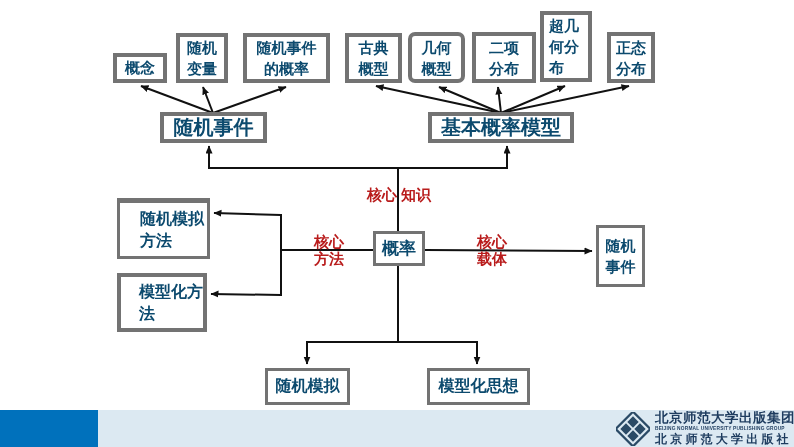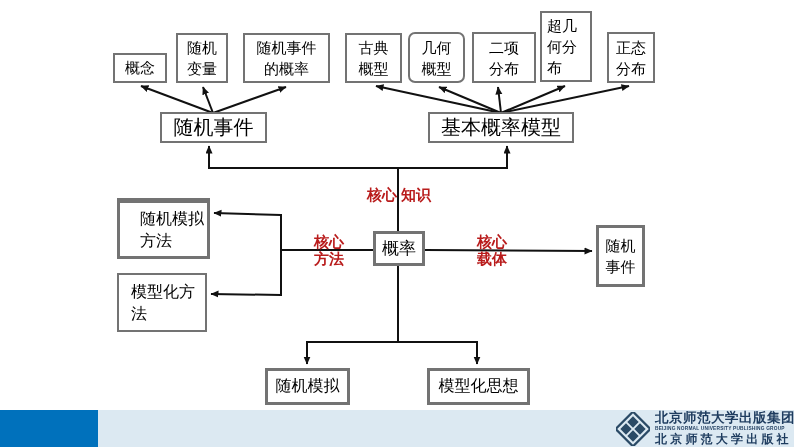--- a/index.html
+++ b/index.html
@@ -2,23 +2,23 @@
 <html><head>
 <meta charset="utf-8">
 <style>
   html,body{margin:0;padding:0;background:#ffffff;}
   .stage{
     position:relative;width:794px;height:447px;background:#ffffff;overflow:hidden;
     font-family:"Liberation Sans","DejaVu Sans",sans-serif;color:#111;
   }
   .wires{position:absolute;left:0;top:0;width:794px;height:447px;}
   .node{
-    position:absolute;box-sizing:border-box;background:#fff;border:2px solid #737373;
+    position:absolute;box-sizing:border-box;background:#fff;border:4px solid #737373;
     display:flex;align-items:center;justify-content:center;text-align:center;
-    font-weight:normal;white-space:pre-line;color:#000000;
+    font-weight:bold;white-space:pre-line;color:#0c4a6e;
   }
   .label{
     position:absolute;white-space:pre-line;text-align:center;font-weight:600;
     font-size:15px;line-height:17px;color:#b91c1c;
   }
   
   .n-gainian{left:113px;top:53px;width:54px;height:30px;font-size:15px;}
   .n-suijibianliang{left:176px;top:33px;width:52px;height:50px;font-size:15px;line-height:21px;}
   .n-sjsdgl{left:243px;top:33px;width:87px;height:50px;font-size:15px;line-height:21px;}
   .n-gudian{left:345px;top:33px;width:57px;height:50px;font-size:15px;line-height:21px;}
@@ -28,21 +28,21 @@
   .n-zhengtai{left:607px;top:32px;width:48px;height:51px;font-size:15px;line-height:21px;}
   
   .n-suijishijian2{left:160px;top:112px;width:107px;height:31px;font-size:20px;}
   .n-jibengailv{left:428px;top:112px;width:146px;height:31px;font-size:20px;}
   
   .n-gailv{left:373px;top:231px;width:52px;height:35px;font-size:17px;border-width:3px;}
   
   .n-suijimoni{left:117px;top:198px;width:93px;height:61px;font-size:16px;line-height:22px;
     border-width:3px;border-top-width:5px;justify-content:flex-start;text-align:left;padding-left:20px;}
   .n-moxinghuafangfa{left:117px;top:273px;width:90px;height:59px;font-size:16px;line-height:22px;
-    justify-content:flex-start;text-align:left;padding-left:12px;}
+    justify-content:flex-start;text-align:left;padding-left:18px;}
   
   .n-suijishijian3{left:596px;top:225px;width:49px;height:62px;font-size:15px;line-height:21px;border-width:3px;}
   
   .n-suijisixiang{left:265px;top:368px;width:85px;height:37px;font-size:16px;border-width:3px;}
   .n-moxinghuasixiang{left:427px;top:368px;width:103px;height:37px;font-size:16px;border-width:3px;}
   
   .l-zhishi{left:356px;top:186px;width:86px;}
   .l-fangfa{left:303px;top:233px;width:52px;}
   .l-zaiti{left:466px;top:233px;width:52px;}
   .l-sixiang{left:356px;top:307px;width:86px;}

